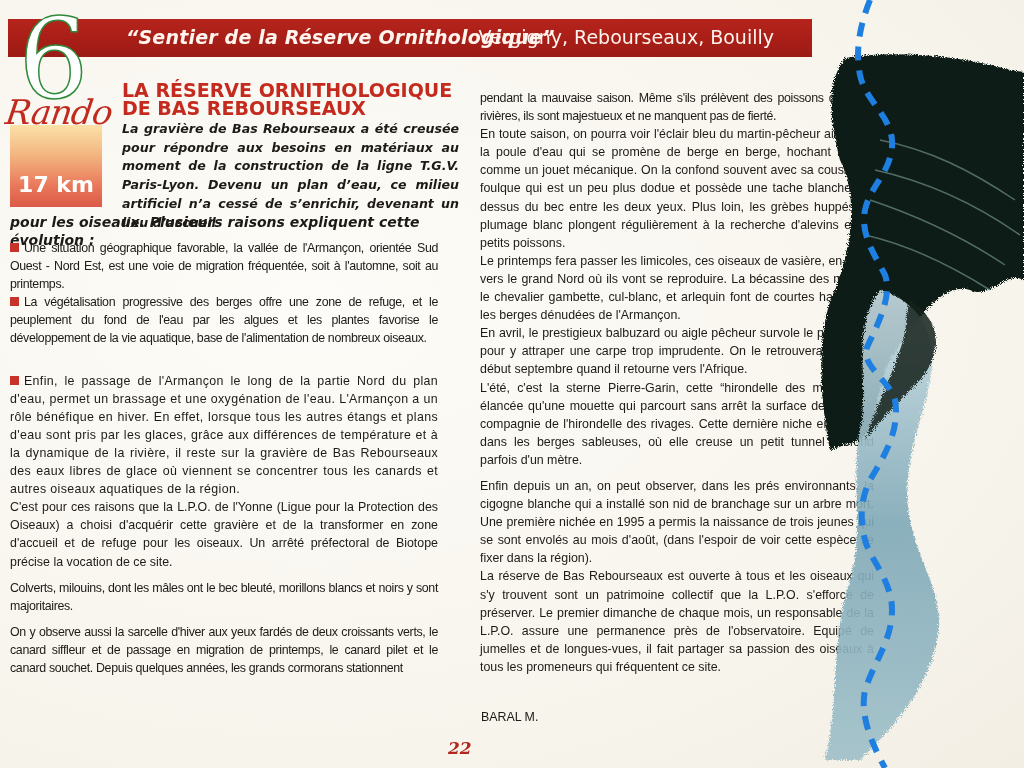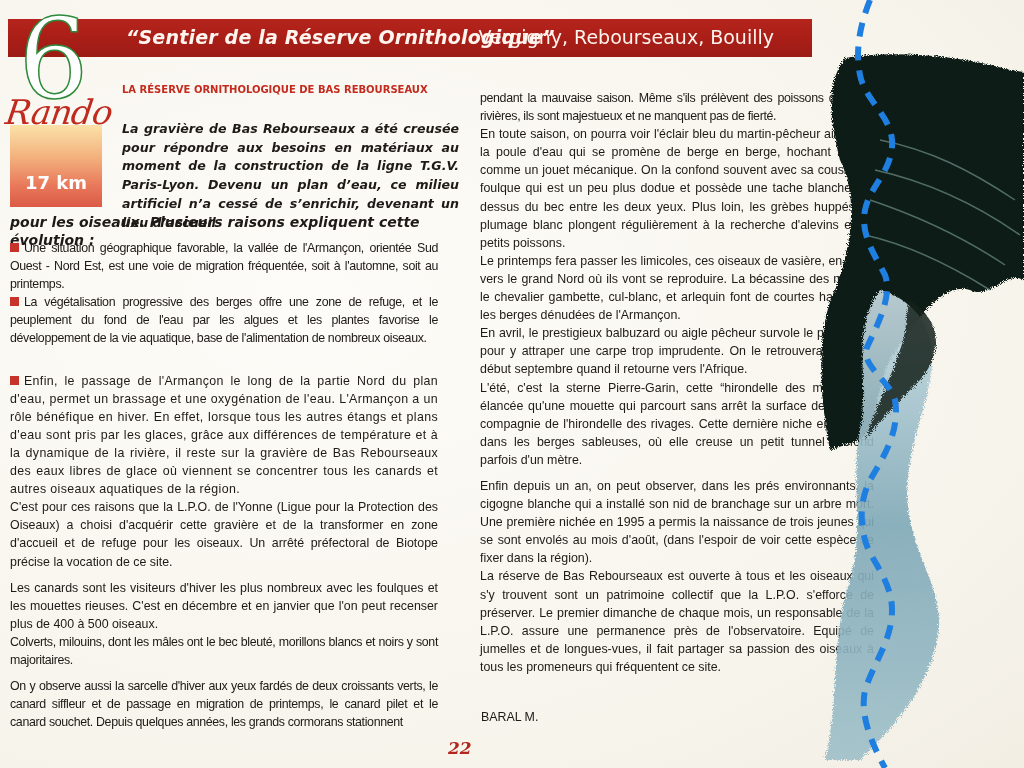--- a/index.html
+++ b/index.html
@@ -42,28 +42,28 @@
     text-align: center;
   }
   .rando-script {
     position: absolute; left: 6px; top: 92px;
     font-family: "DejaVu Serif", serif; font-style: italic;
     font-size: 34px; color: #c02a1f; letter-spacing: -1px;
     transform: skewX(-8deg);
   }
   .distance {
     position: absolute; left: 10px; top: 172px; width: 92px; text-align: center;
-    font-family: "DejaVu Sans", sans-serif; font-weight: bold; font-size: 18px; color: #fff;
+    font-family: "DejaVu Sans", sans-serif; font-weight: bold; font-size: 22px; color: #fff;
   }
 
   
   .article-heading {
     position: absolute; left: 122px; top: 81px; width: 340px;
     font-family: "DejaVu Sans", sans-serif; font-weight: bold;
-    font-size: 10px; line-height: 18px; color: #c42b1e;
+    font-size: 19px; line-height: 18px; color: #c42b1e;
   }
   .intro {
     position: absolute; left: 122px; top: 120px; width: 337px;
     font-family: "DejaVu Sans", sans-serif; font-weight: bold; font-style: italic;
     font-size: 12.6px; line-height: 18.7px; text-align: justify; text-align-last: left;
     color: #1d1a17;
   }
   .intro-tail {
     position: absolute; left: 10px; top: 213px; width: 450px;
     font-family: "DejaVu Sans", sans-serif; font-weight: bold; font-style: italic;
@@ -116,21 +116,20 @@
   <div class="article-heading">LA RÉSERVE ORNITHOLOGIQUE DE BAS REBOURSEAUX</div>
   <div class="intro">La gravière de Bas Rebourseaux a été creusée pour répondre aux besoins en matériaux au moment de la construction de la ligne T.G.V. Paris-Lyon. Devenu un plan d’eau, ce milieu artificiel n’a cessé de s’enrichir, devenant un lieu d’accueil</div>
   <div class="intro-tail">pour les oiseaux. Plusieurs raisons expliquent cette évolution :</div>
 
   <div class="col col-left">
     <p class="condensed"><span class="bullet"></span><span>Une situation géographique favorable, la vallée de l'Armançon, orientée Sud Ouest - Nord Est, est une voie de migration fréquentée, soit à l'automne, soit au printemps.</span></p>
     <p class="condensed"><span class="bullet"></span><span>La végétalisation progressive des berges offre une zone de refuge, et le peuplement du fond de l'eau par les algues et les plantes favorise le développement de la vie aquatique, base de l'alimentation de nombreux oiseaux.</span></p>
     <p class="wide"><span class="bullet"></span><span>Enfin, le passage de l'Armançon le long de la partie Nord du plan d'eau, permet un brassage et une oxygénation de l'eau. L'Armançon a un rôle bénéfique en hiver. En effet, lorsque tous les autres étangs et plans d'eau sont pris par les glaces, grâce aux différences de température et à la dynamique de la rivière, il reste sur la gravière de Bas Rebourseaux des eaux libres de glace où viennent se concentrer tous les canards et autres oiseaux aquatiques de la région.</span></p>
     <p>C'est pour ces raisons que la L.P.O. de l'Yonne (Ligue pour la Protection des Oiseaux) a choisi d'acquérir cette gravière et de la transformer en zone d'accueil et de refuge pour les oiseaux. Un arrêté préfectoral de Biotope précise la vocation de ce site.</p>
     <div class="gap"></div>
-    <p>Les canards sont les visiteurs d'hiver les plus nombreux avec les foulques et les mouettes rieuses. C'est en décembre et en janvier que l'on peut recenser plus de 400 à 500 oiseaux.</p>
     <p class="condensed">Colverts, milouins, dont les mâles ont le bec bleuté, morillons blancs et noirs y sont majoritaires.</p>
     <div class="gap"></div>
     <p class="condensed">On y observe aussi la sarcelle d'hiver aux yeux fardés de deux croissants verts, le canard siffleur et de passage en migration de printemps, le canard pilet et le canard souchet. Depuis quelques années, les grands cormorans stationnent</p>
   </div>
 
   <div class="col col-right">
     <p class="condensed">pendant la mauvaise saison. Même s'ils prélèvent des poissons dans les rivières, ils sont majestueux et ne manquent pas de fierté.</p>
     <p>En toute saison, on pourra voir l'éclair bleu du martin-pêcheur ainsi que la poule d'eau qui se promène de berge en berge, hochant la tête comme un jouet mécanique. On la confond souvent avec sa cousine la foulque qui est un peu plus dodue et possède une tache blanche au-dessus du bec entre les deux yeux. Plus loin, les grèbes huppés au plumage blanc plongent régulièrement à la recherche d'alevins et de petits poissons.</p>
     <p>Le printemps fera passer les limicoles, ces oiseaux de vasière, en route vers le grand Nord où ils vont se reproduire. La bécassine des marais, le chevalier gambette, cul-blanc, et arlequin font de courtes haltes sur les berges dénudées de l'Armançon.</p>
     <p>En avril, le prestigieux balbuzard ou aigle pêcheur survole le plan d'eau pour y attraper une carpe trop imprudente. On le retrouvera fin août, début septembre quand il retourne vers l'Afrique.</p>

